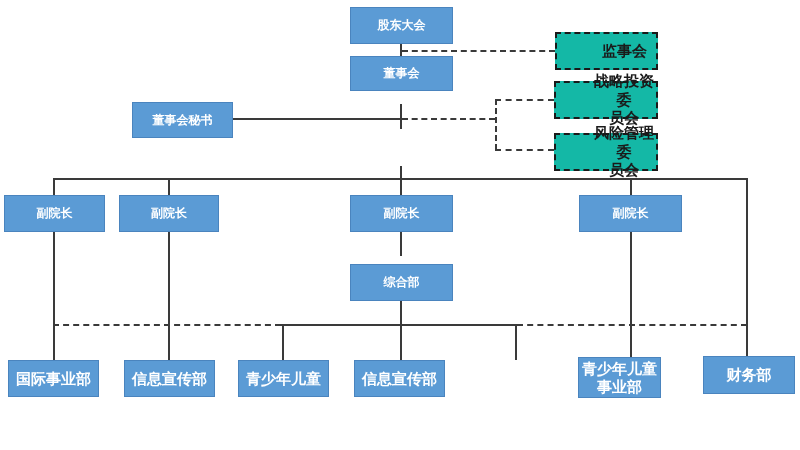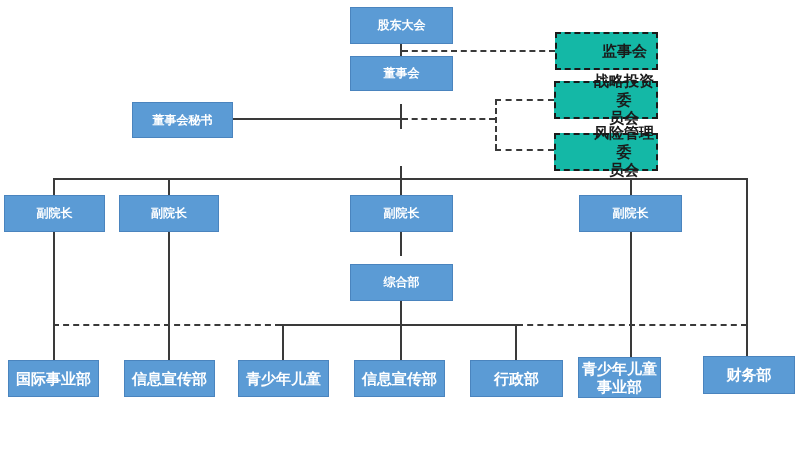--- a/index.html
+++ b/index.html
@@ -118,23 +118,20 @@
   </div>
   <div class="box blue deptfont" style="left:124px;top:360px;width:91px;height:37px">
     <span>信息宣传部</span>
   </div>
   <div class="box blue deptfont" style="left:238px;top:360px;width:91px;height:37px">
     <span>青少年儿童</span>
   </div>
   <div class="box blue deptfont" style="left:354px;top:360px;width:91px;height:37px">
     <span>信息宣传部</span>
   </div>
-  <div class="box blue deptfont" style="left:470px;top:360px;width:93px;height:37px">
-    <span>行政部</span>
-  </div>
   <div class="box blue deptfont" style="left:578px;top:357px;width:83px;height:41px">
     <span>青少年儿童
 事业部</span>
   </div>
   <div class="box blue deptfont" style="left:703px;top:356px;width:92px;height:38px">
     <span>财务部</span>
   </div>
 
 </div>
 

